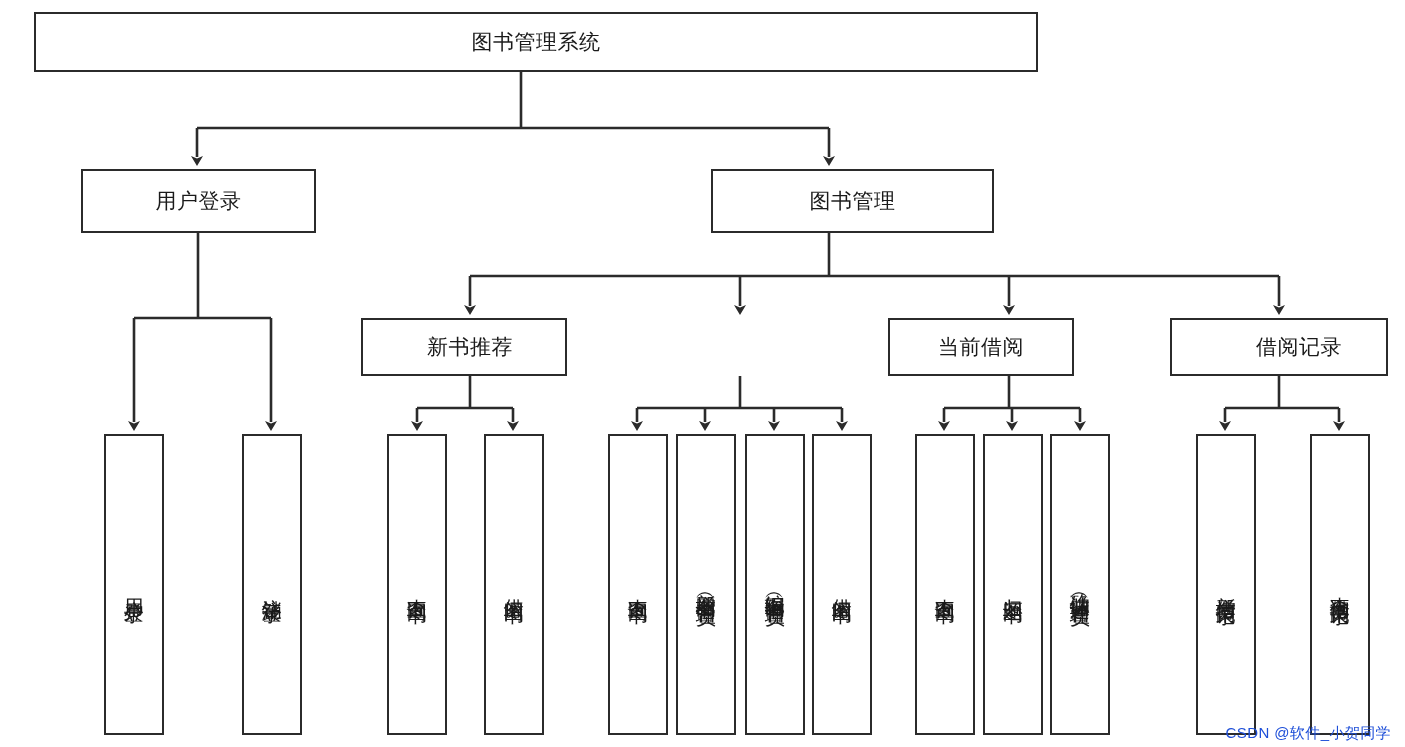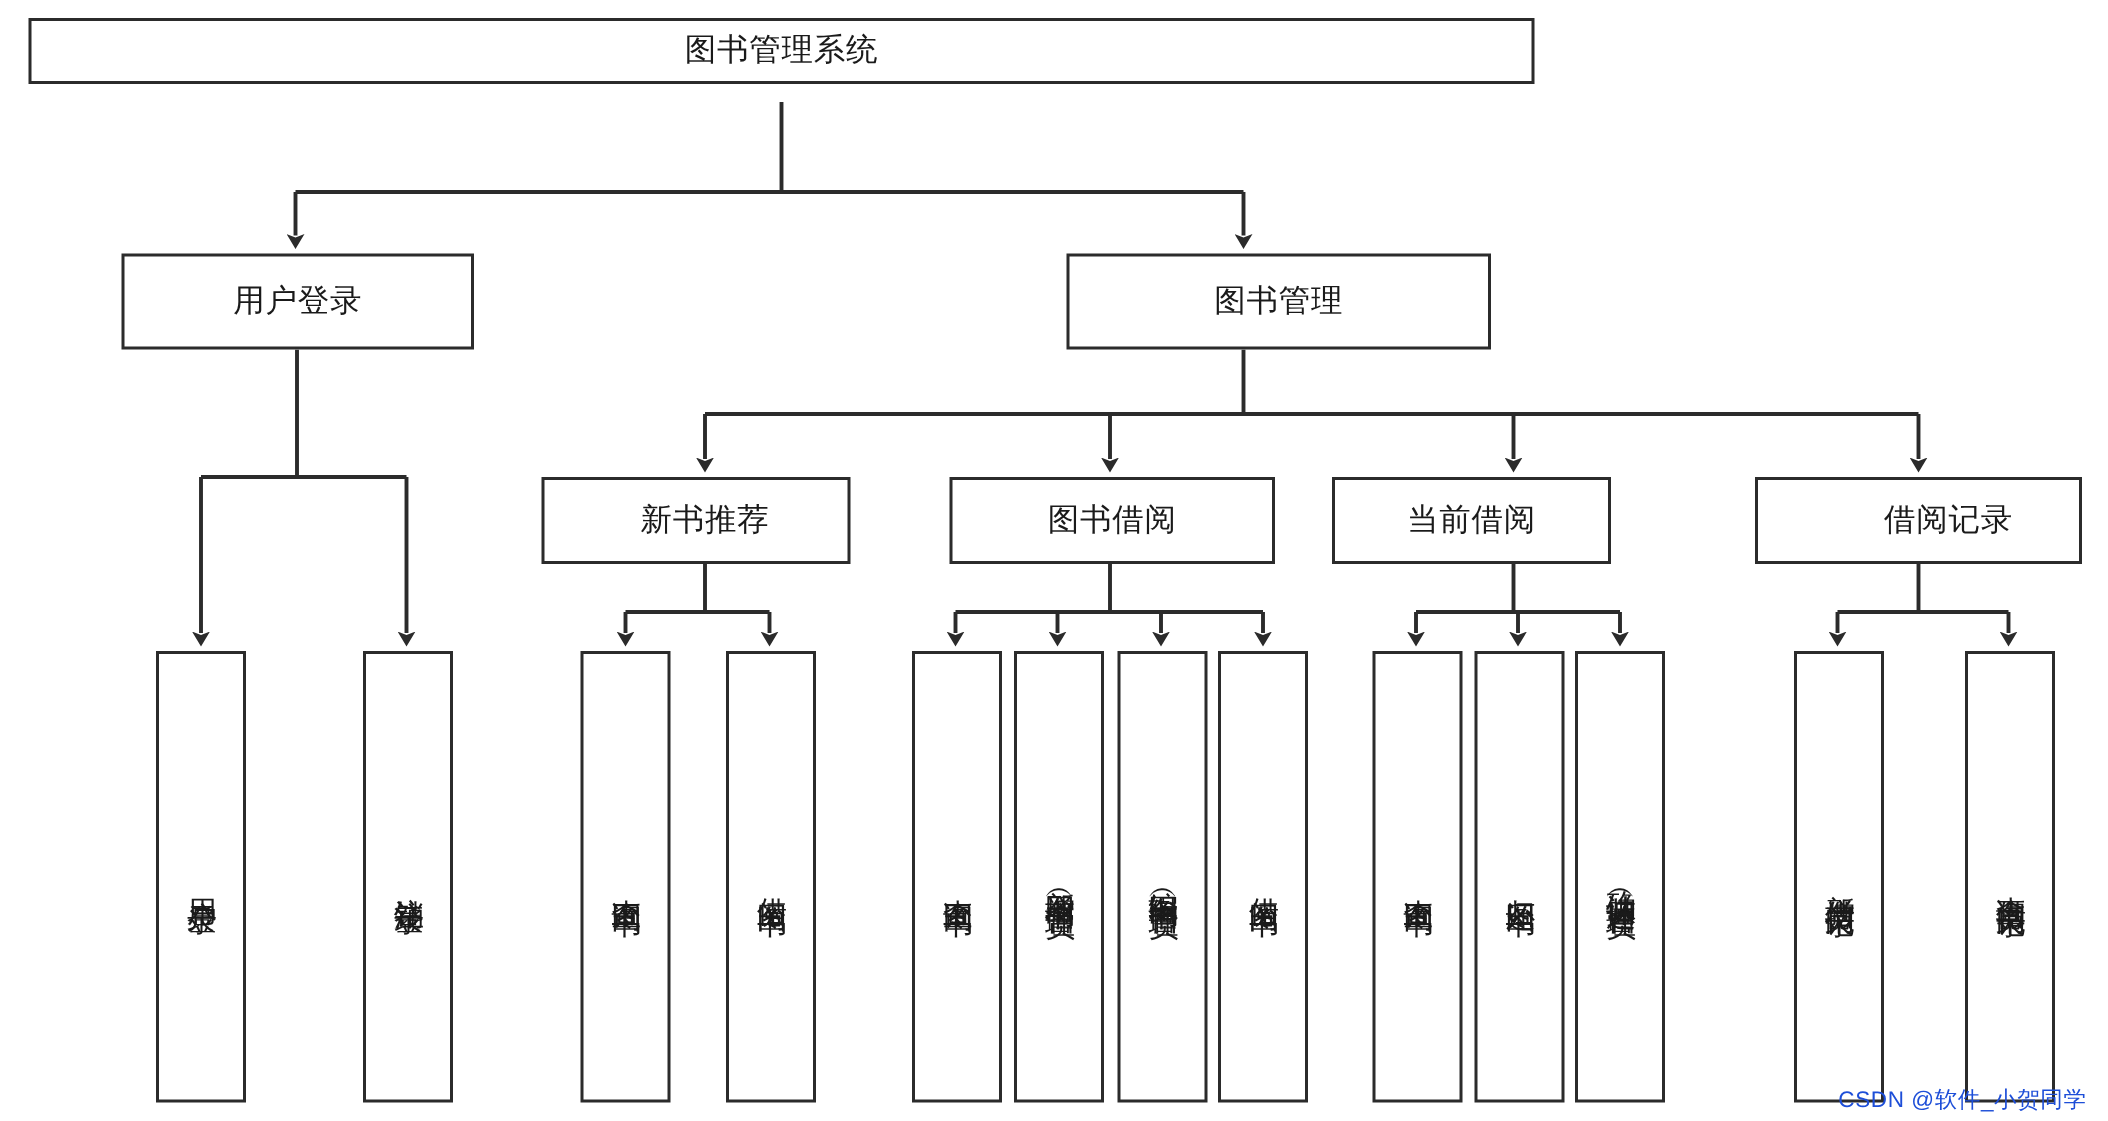--- a/index.html
+++ b/index.html
@@ -115,36 +115,33 @@
       <path d="M1012,408 L1012,422" marker-end="url(#arrow)"></path>
       <path d="M1080,408 L1080,422" marker-end="url(#arrow)"></path>
 
       <path d="M1279,376 L1279,408"></path>
       <path d="M1225,408 L1339,408"></path>
       <path d="M1225,408 L1225,422" marker-end="url(#arrow)"></path>
       <path d="M1339,408 L1339,422" marker-end="url(#arrow)"></path>
     </g>
   </svg>
 
-  <div class="node horiz" style="left:19px; top:12px; width:1004px; height:44px;">
+  <div class="node horiz" style="left:34px; top:12px; width:1004px; height:60px;">
     <span>图书管理系统</span>
   </div>
 
   <div class="node horiz" style="left:81px; top:169px; width:235px; height:64px;">
     <span>用户登录</span>
   </div>
   <div class="node horiz" style="left:711px; top:169px; width:283px; height:64px;">
     <span>图书管理</span>
   </div>
 
   <div class="node horiz" style="left:361px; top:318px; width:206px; height:58px;padding-left:12px;">
     <span>新书推荐</span>
-  </div>
-  <div class="node horiz" style="left:633px; top:318px; width:217px; height:58px;">
-    <span>图书借阅</span>
   </div>
   <div class="node horiz" style="left:888px; top:318px; width:186px; height:58px;">
     <span>当前借阅</span>
   </div>
   <div class="node horiz" style="left:1170px; top:318px; width:218px; height:58px;padding-left:40px;">
     <span>借阅记录</span>
   </div>
 
   <div class="node vert" style="left:104px; top:434px; width:60px; height:301px;">
     <span class="vtext">用户登录</span>

